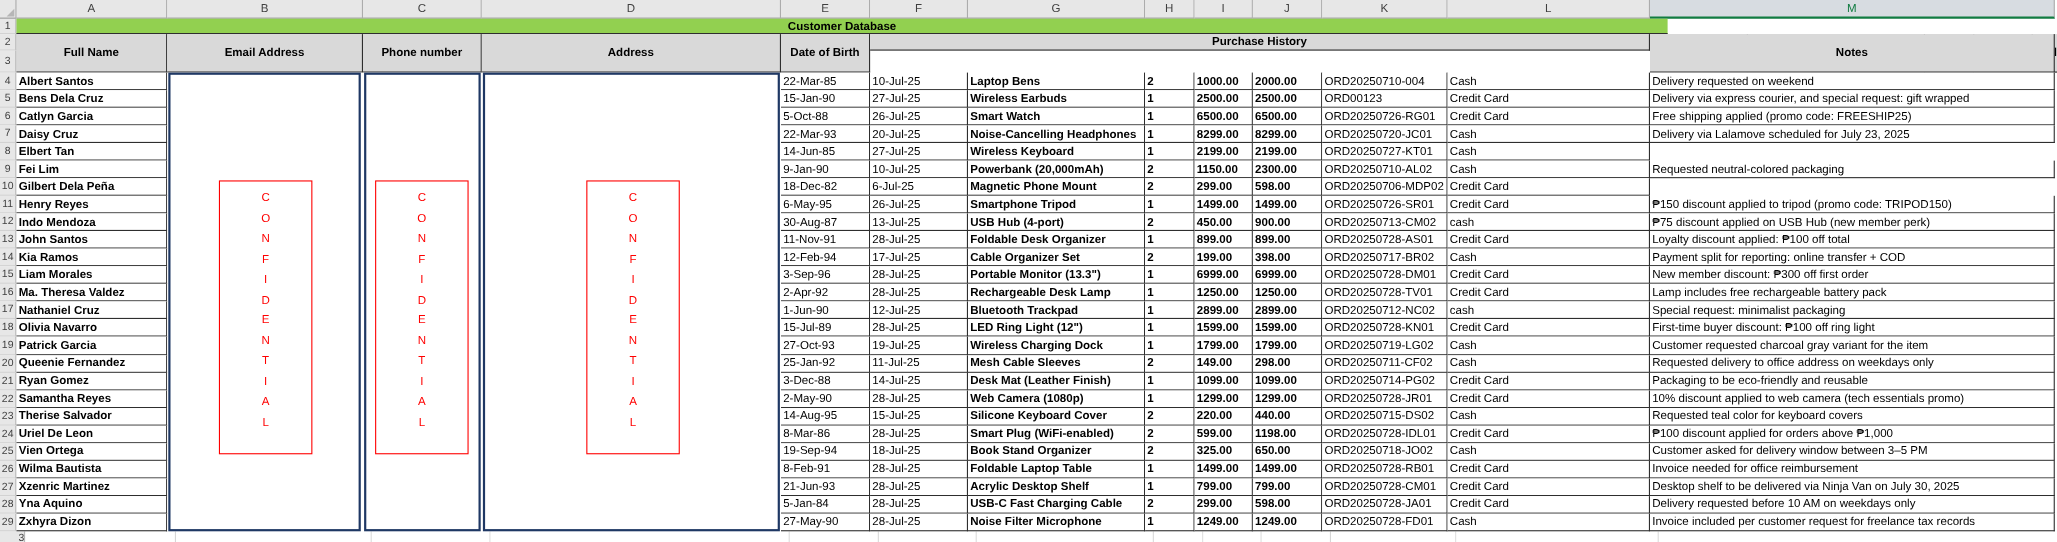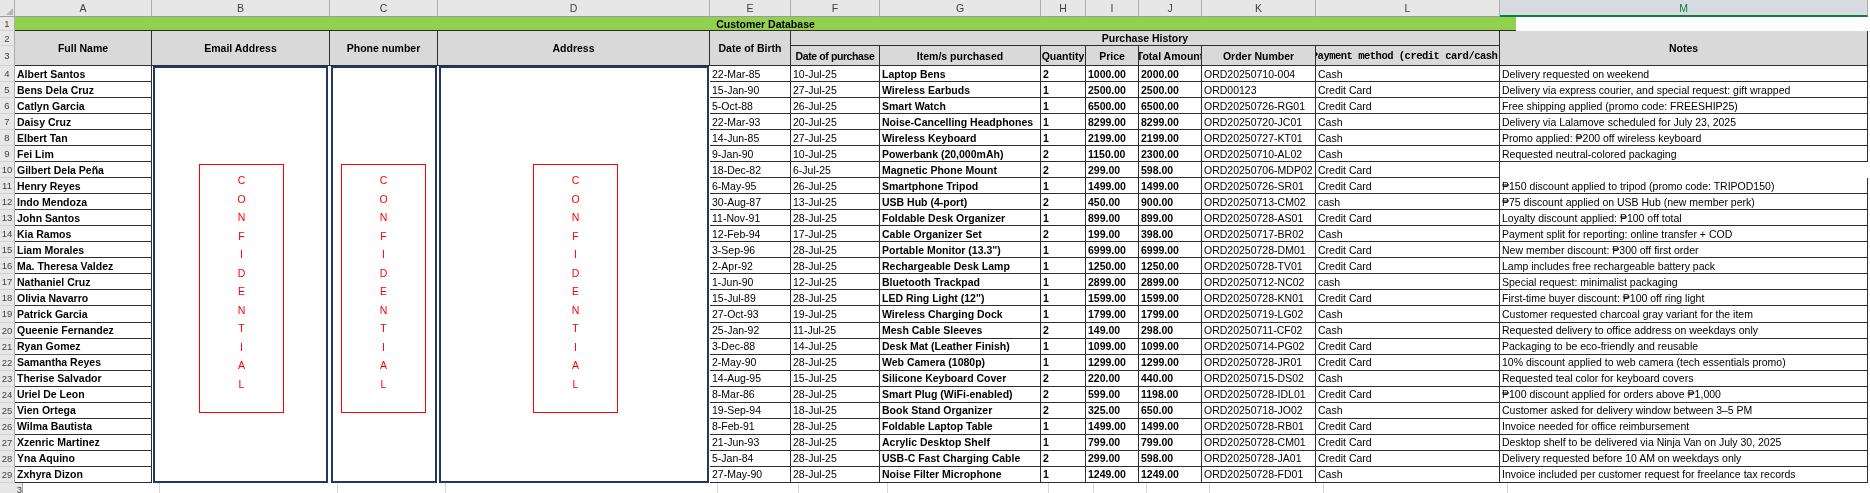--- a/index.html
+++ b/index.html
@@ -33,21 +33,21 @@
 
   
   .header-band { display: flex; height: 35px; }
   .gutter-stack { width: 15px; display: flex; flex-direction: column; flex: none; }
   .gutter-stack .gutter { width: 15px; }
   .g2 { height: 15px; }
   .g3 { flex: 1; }
   .hcell { background: #D9D9D9; font-weight: bold; display: flex; align-items: center;
     justify-content: center; text-align: center; border-right: 1px solid #2e2e2e;
     border-bottom: 1px solid #2e2e2e; overflow: hidden; white-space: nowrap; flex: none; }
-  .ph-group { width: 709px; display: flex; flex-direction: column; flex: none; }
+  .ph-group { width: 709px; display: flex; flex-direction: row; flex: none; }
   .ph-top { height: 15px; flex: none; width: 709px; }
   .ph-sub { flex: 1; display: flex; }
   .ph-sub .hcell { height: 100%; }
   .ls1 { letter-spacing: -0.4px; }
   .ls2 { letter-spacing: -0.5px; font-family: Liberation Mono, monospace; }
 
   
   .data-area { position: relative; height: 417px; display: flex; flex-direction: column; }
   .drow { flex: 1 1 0; display: flex; min-height: 0; }
   .cell { border-right: 1px solid #2e2e2e; border-bottom: 1px solid #2e2e2e;
@@ -196,21 +196,20 @@
         <div class="cell wC blank"></div>
         <div class="cell wD blank"></div>
         <div class="cell wE">14-Jun-85</div>
         <div class="cell wF">27-Jul-25</div>
         <div class="cell wG b">Wireless Keyboard</div>
         <div class="cell wH b">1</div>
         <div class="cell wI b">2199.00</div>
         <div class="cell wJ b">2199.00</div>
         <div class="cell wK">ORD20250727-KT01</div>
         <div class="cell wL">Cash</div>
-        <div class="cell wM">Promo applied: ₱200 off wireless keyboard</div>
       </div>
       <div class="drow">
         <div class="gutter">9</div>
         <div class="cell wA b">Fei Lim</div>
         <div class="cell wB blank"></div>
         <div class="cell wC blank"></div>
         <div class="cell wD blank"></div>
         <div class="cell wE">9-Jan-90</div>
         <div class="cell wF">10-Jul-25</div>
         <div class="cell wG b">Powerbank (20,000mAh)</div>

